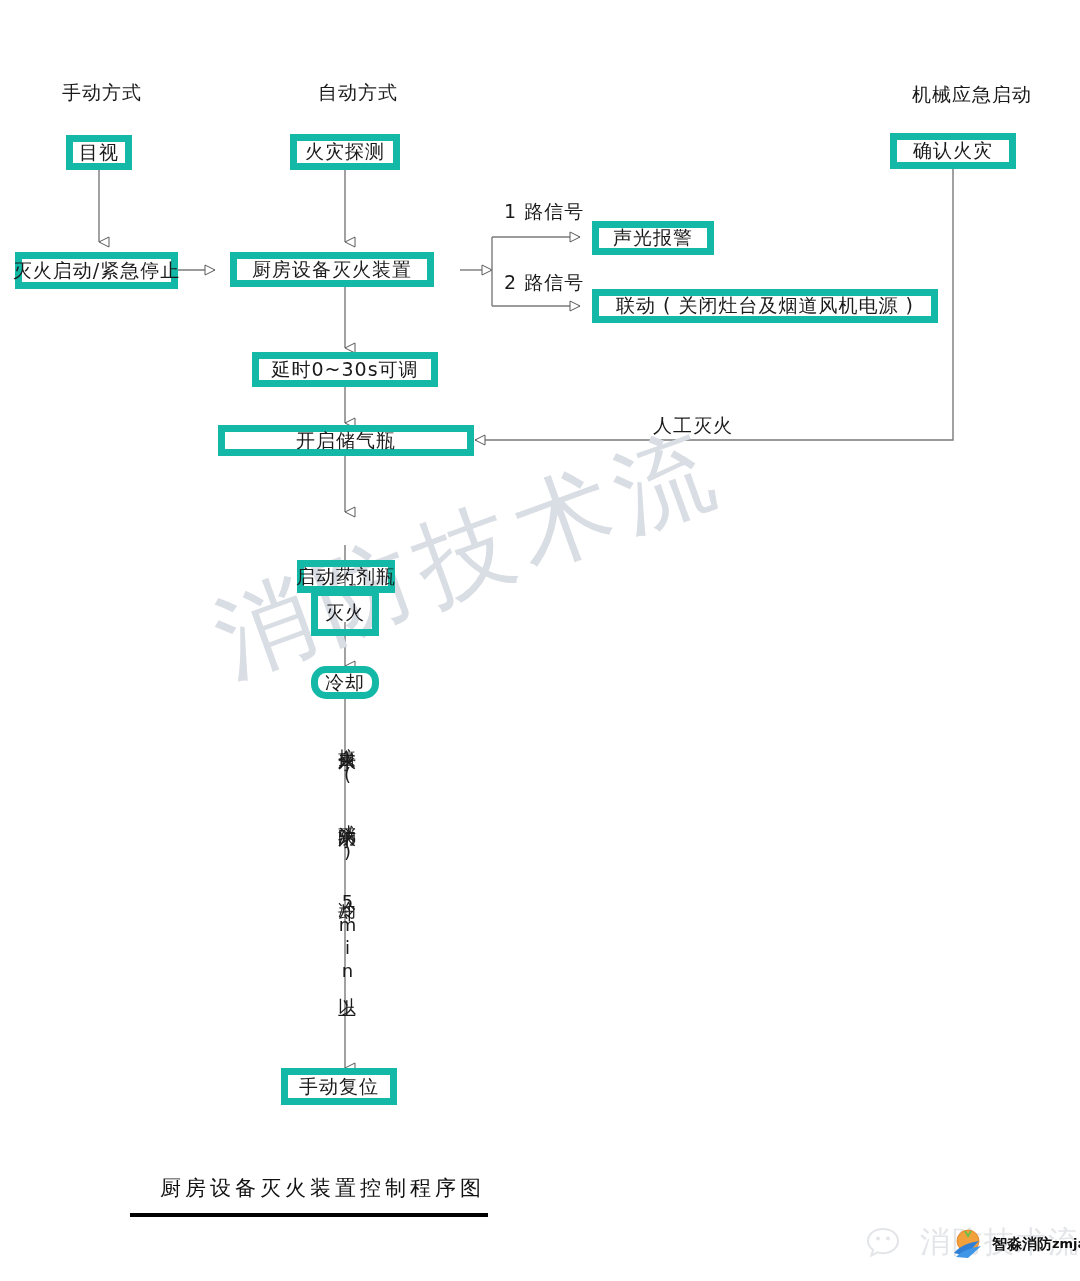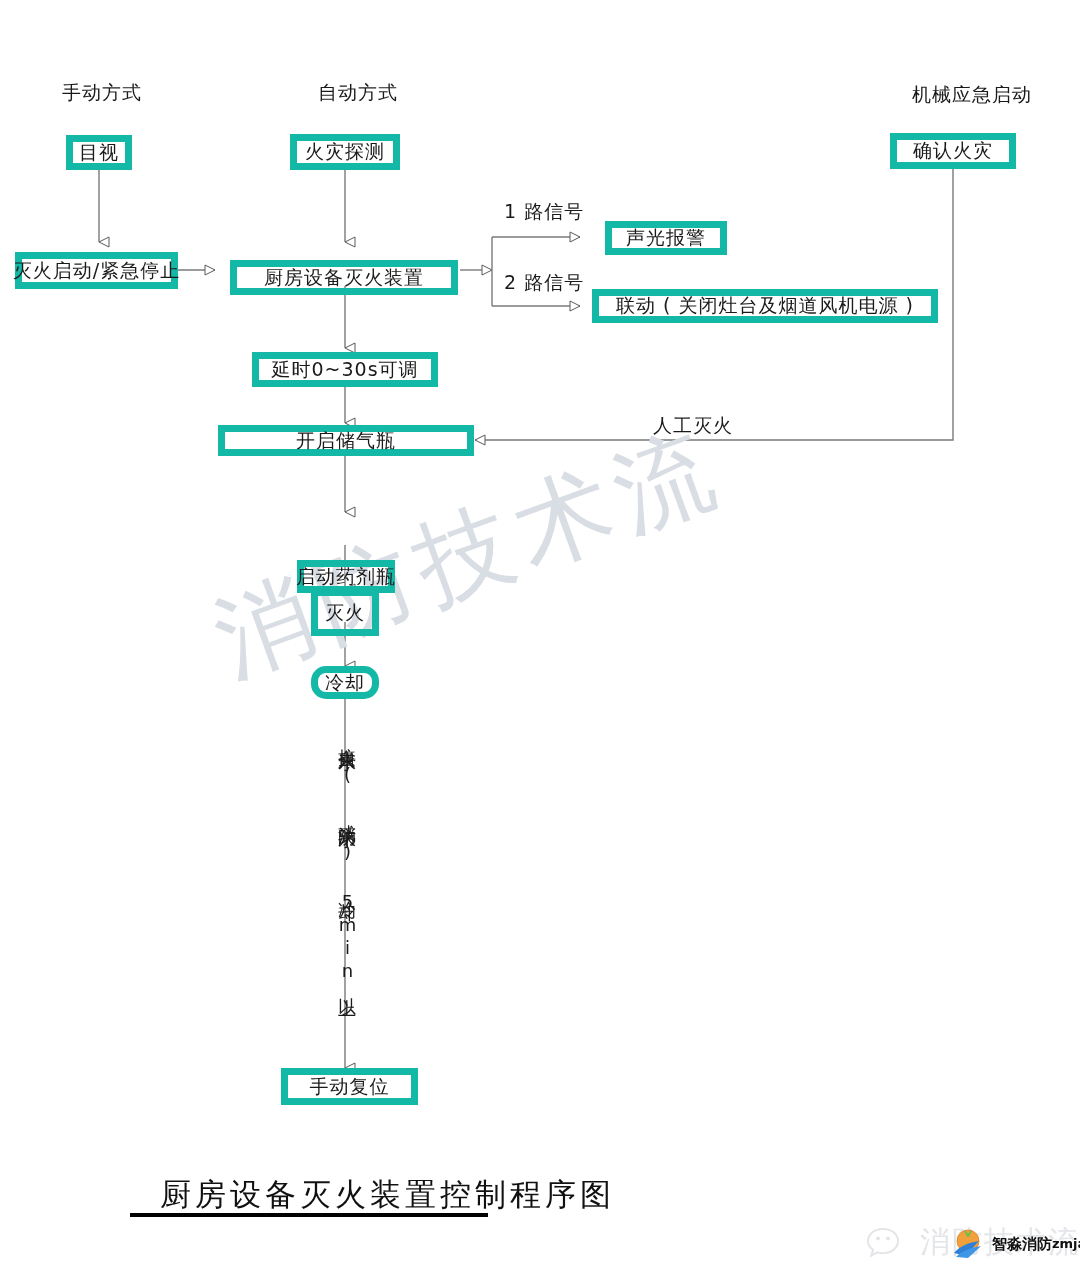--- a/index.html
+++ b/index.html
@@ -52,21 +52,21 @@
     font-size: 18px;
     letter-spacing: 2px;
     white-space: nowrap;
     writing-mode: vertical-rl;
     text-orientation: upright;
     z-index: 4;
   }
   .title-text {
     position: absolute;
     color: #111111;
-    font-size: 31px;
+    font-size: 21px;
     letter-spacing: 4px;
     white-space: nowrap;
     z-index: 4;
   }
   .title-rule {
     position: absolute;
     background: #000000;
     z-index: 4;
   }
   .watermark {
@@ -195,30 +195,30 @@
     </g>
   </svg>
 
   <div class="free-label" style="left:62px; top:80px;">手动方式</div>
   <div class="free-label" style="left:318px; top:80px;">自动方式</div>
   <div class="free-label" style="left:912px; top:82px;">机械应急启动</div>
 
   <div class="node-box" style="left:66px; top:135px; width:66px; height:35px;">目视</div>
   <div class="node-box" style="left:290px; top:134px; width:110px; height:36px;">火灾探测</div>
   <div class="node-box" style="left:15px; top:252px; width:163px; height:37px;">灭火启动/紧急停止</div>
-  <div class="node-box" style="left:230px; top:260px; width:228px; height:35px;">厨房设备灭火装置</div>
+  <div class="node-box" style="left:230px; top:252px; width:204px; height:35px;">厨房设备灭火装置</div>
   <div class="node-box" style="left:890px; top:133px; width:126px; height:36px;">确认火灾</div>
-  <div class="node-box" style="left:592px; top:221px; width:122px; height:34px;margin-left:13px;">声光报警</div>
+  <div class="node-box" style="left:592px; top:221px; width:122px; height:34px;">声光报警</div>
   <div class="node-box" style="left:592px; top:289px; width:346px; height:34px;">联动 ( 关闭灶台及烟道风机电源 )</div>
   <div class="node-box" style="left:252px; top:352px; width:186px; height:35px;">延时0~30s可调</div>
   <div class="node-box" style="left:218px; top:425px; width:256px; height:31px;">开启储气瓶</div>
   <div class="node-box" style="left:297px; top:512px; width:98px; height:33px;margin-top:48px;">启动药剂瓶</div>
   <div class="node-box" style="left:311px; top:589px; width:68px; height:47px;">灭火</div>
   <div class="node-box" style="left:311px; top:666px; width:68px; height:33px;border-radius:15px;">冷却</div>
-  <div class="node-box" style="left:281px; top:1068px; width:137px; height:37px;">手动复位</div>
+  <div class="node-box" style="left:281px; top:1068px; width:116px; height:37px;">手动复位</div>
 
   <div class="free-label" style="left:504px; top:199px;">1 路信号</div>
   <div class="free-label" style="left:504px; top:270px;">2 路信号</div>
   <div class="free-label" style="left:653px; top:413px;">人工灭火</div>
   <div class="vert-label" style="left:335px; top:733px;">接自来水 ( 或消防水 ) 冷却5min以上</div>
 
   <div class="title-text" style="left:160px; top:1174px;">厨房设备灭火装置控制程序图</div>
   <div class="title-rule" style="left:130px; top:1213px; width:358px; height:4px;"></div>
 
 </div>

